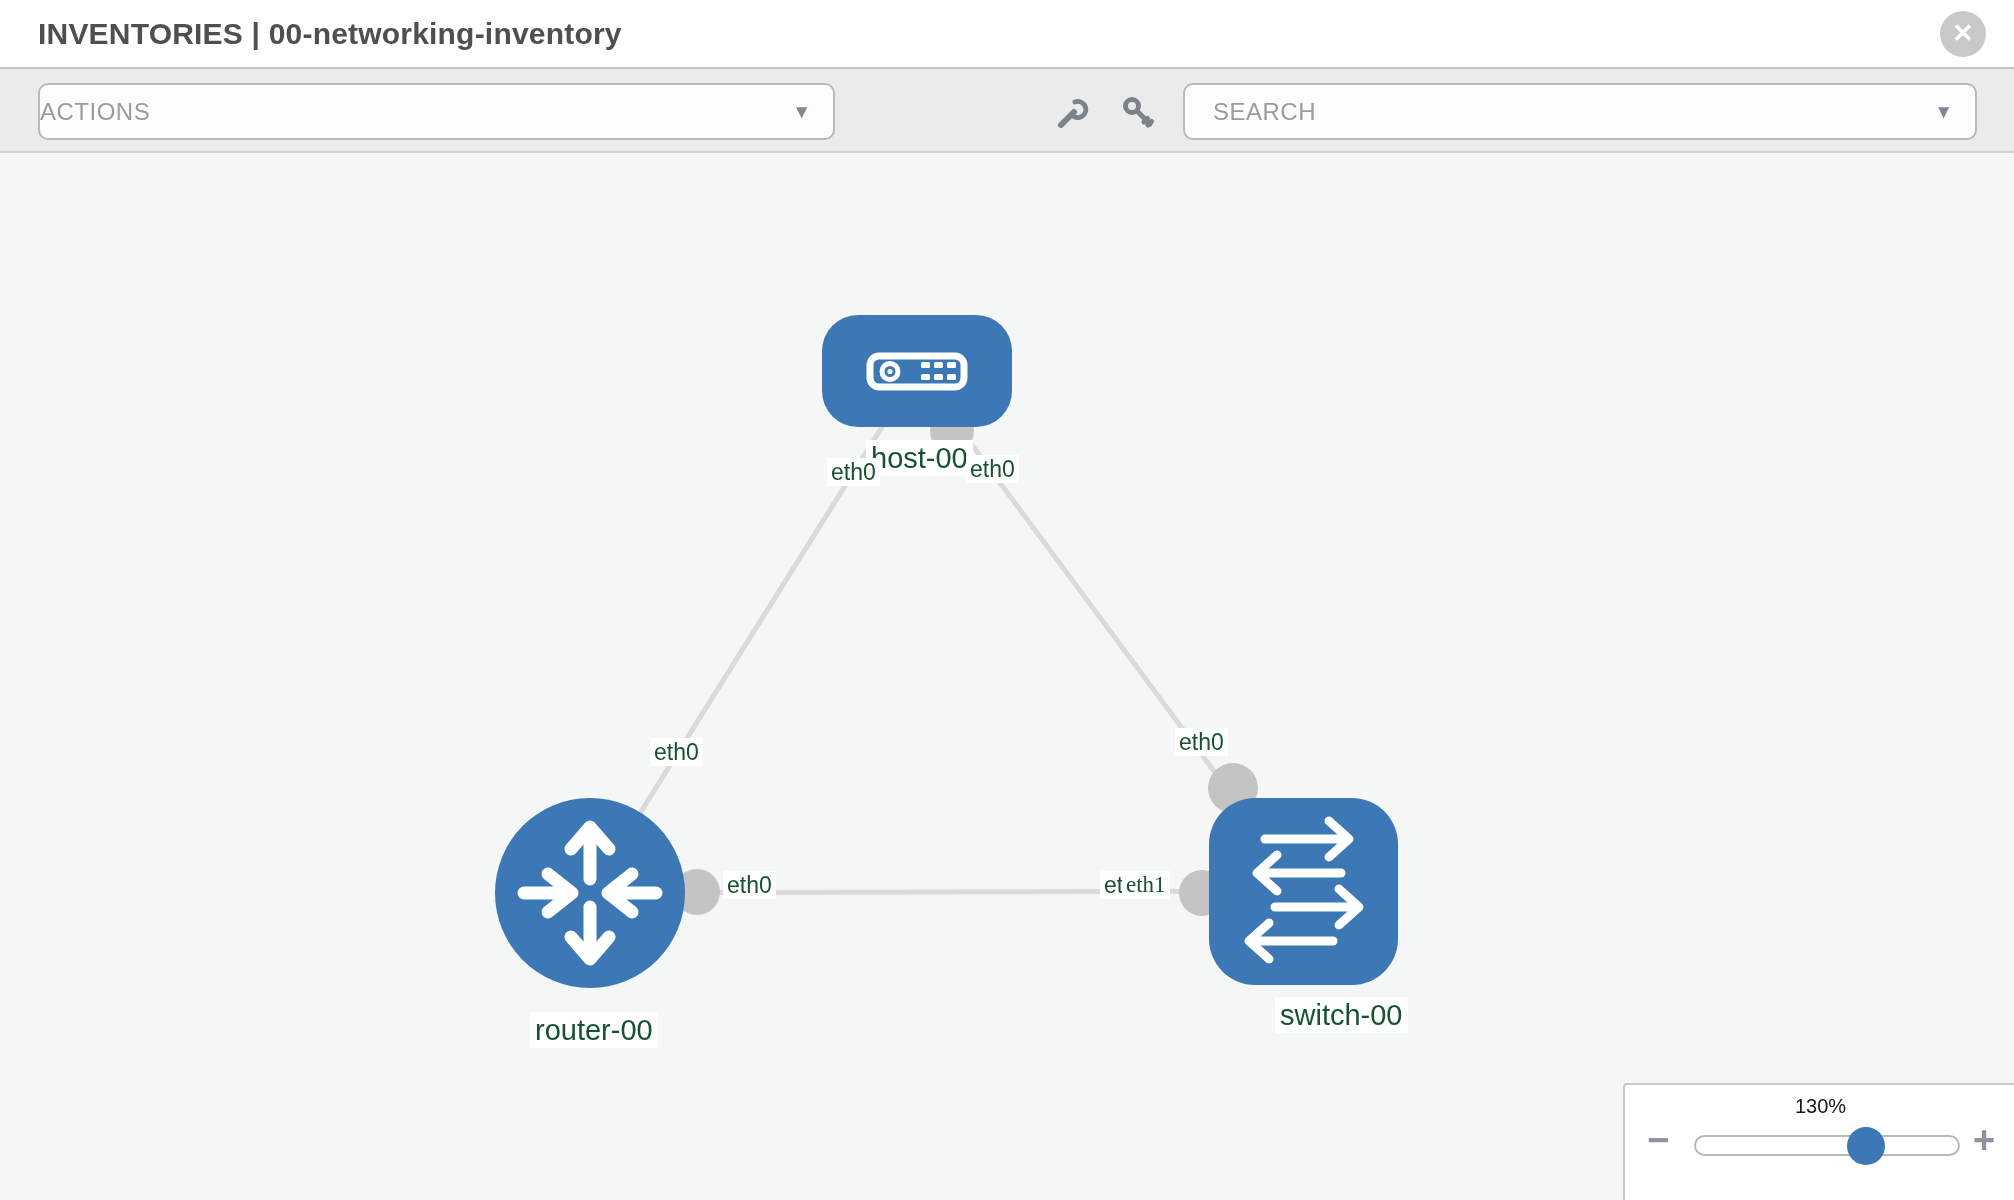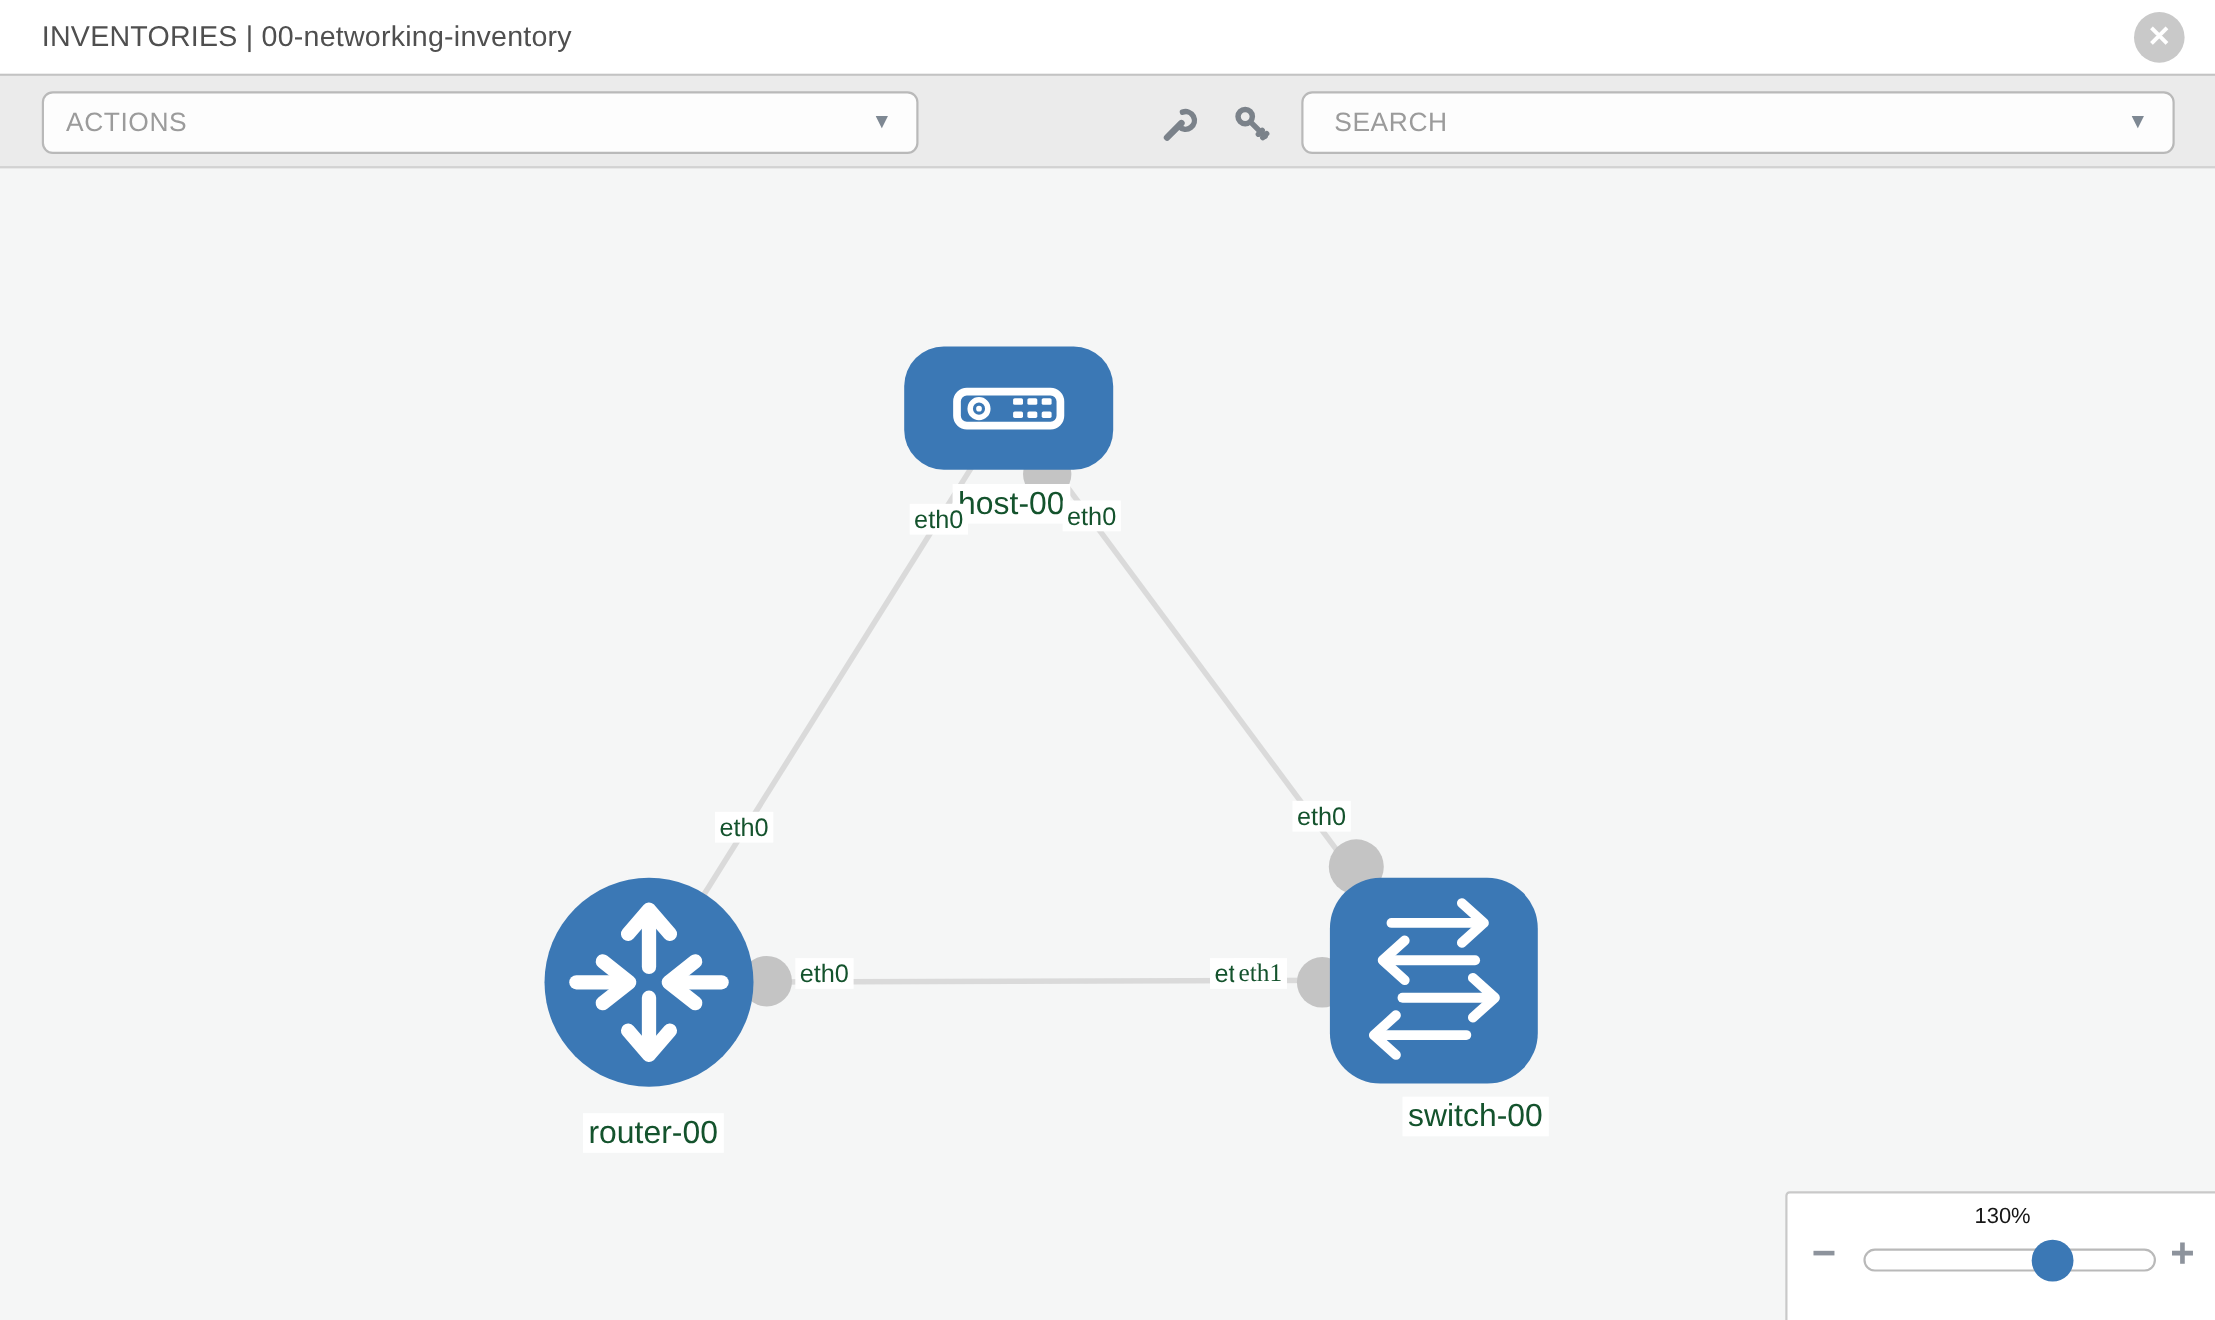--- a/index.html
+++ b/index.html
@@ -7,42 +7,42 @@
   body { font-family: "Liberation Sans", sans-serif; background: #fff; }
 
   .stage { position: relative; width: 2014px; height: 1200px; overflow: hidden; background: #f5f6f6; }
 
   
   .titlebar {
     position: relative; z-index: 6;
     height: 69px; background: #ffffff; border-bottom: 2px solid #c3c3c3;
     display: flex; align-items: center; padding: 0 28px 0 38px;
   }
-  .page-title { font-size: 26px; font-weight: normal; color: #4f4f4f; letter-spacing: 0.2px; }
+  .page-title { font-size: 30px; font-weight: bold; color: #4f4f4f; letter-spacing: 0.2px; }
   .close-btn {
     margin-left: auto; width: 46px; height: 46px; border-radius: 50%;
     background: #c9c9c9; color: #ffffff; border: none; cursor: pointer;
     display: flex; align-items: center; justify-content: center;
     font-size: 26px; font-weight: bold; font-family: "Liberation Sans", sans-serif;
   }
 
   
   .toolbar {
     position: relative; z-index: 6;
     height: 84px; background: #ebebeb; border-bottom: 2px solid #d2d2d2;
   }
   .select-box {
     position: absolute; top: 14px; height: 57px; background: #fdfdfd;
     border: 2px solid #b9b9b9; border-radius: 10px;
     display: flex; align-items: center; cursor: pointer;
   }
   .select-box .select-label { font-size: 24px; color: #9b9b9b; letter-spacing: 0.5px; }
   .select-box .caret { position: absolute; right: 22px; top: 50%; transform: translateY(-52%); font-size: 19px; color: #7e8893; }
   .actions-box { left: 38px; width: 797px; }
-  .actions-box .select-label { padding-left: 20px; }
+  .actions-box .select-label { }
   .search-box { left: 1183px; width: 794px; }
   .search-box .select-label { padding-left: 28px; }
   .tool-icon-btn {
     position: absolute; top: 24px; width: 44px; height: 40px;
     background: transparent; border: none; cursor: pointer;
     display: flex; align-items: center; justify-content: center;
   }
   .wrench-btn { left: 1050px; }
   .key-btn { left: 1116px; }
 

